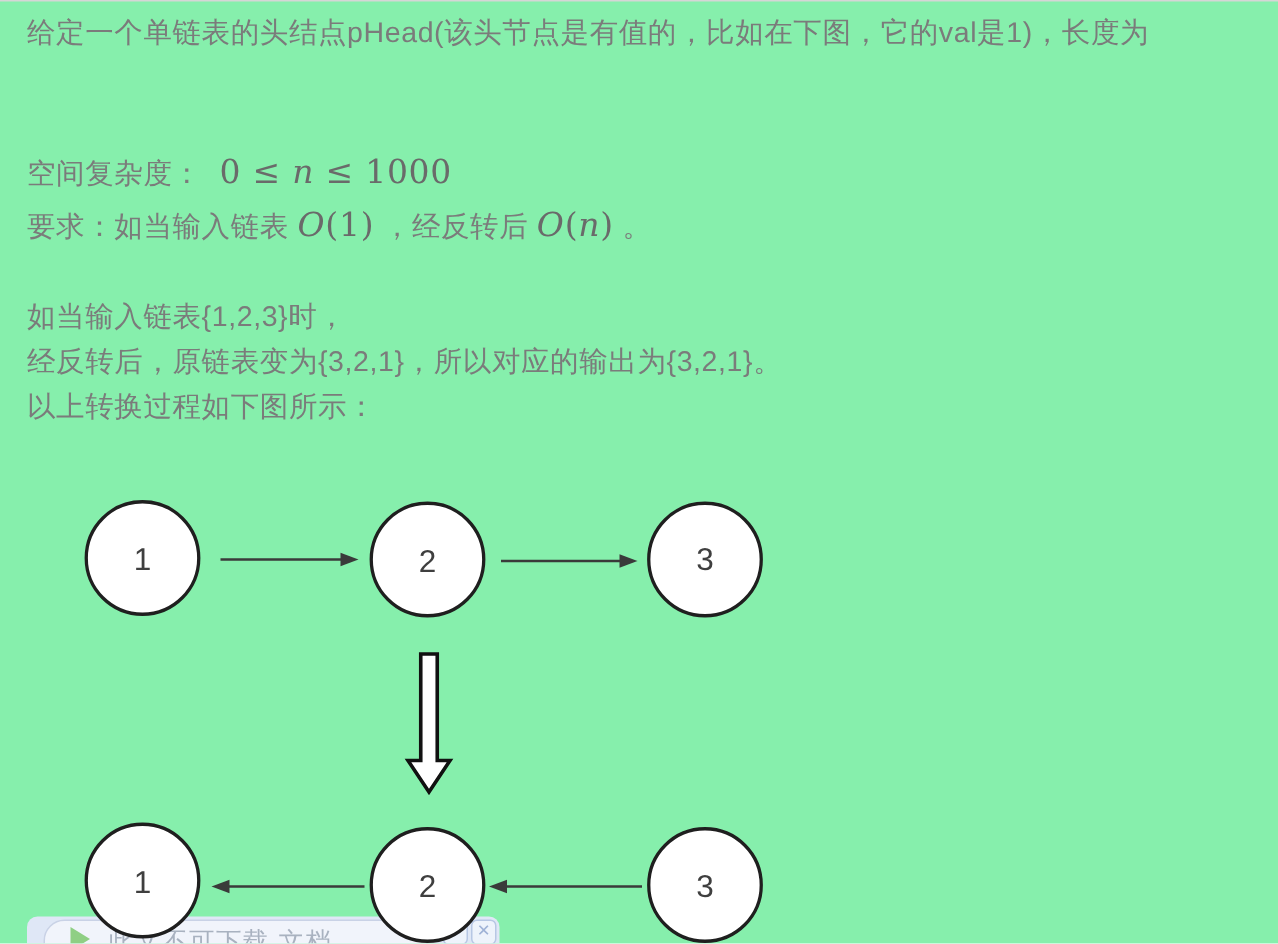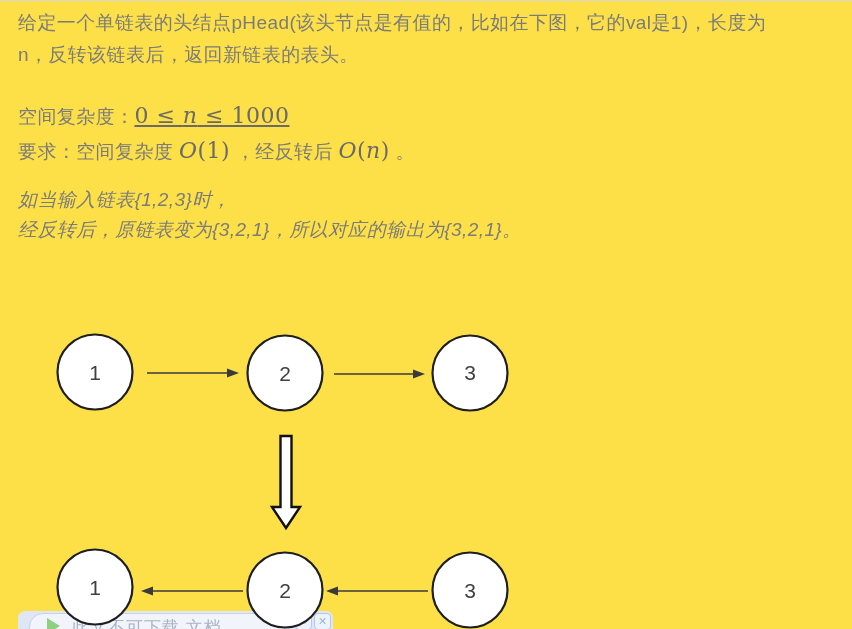--- a/index.html
+++ b/index.html
@@ -1,38 +1,38 @@
 <!DOCTYPE html>
 <html><head>
 <meta charset="utf-8">
 <style>
   html,body{margin:0;padding:0;background:#ffffff;}
   .page{
     position:relative;
     width:852px;height:629px;
     overflow:hidden;
-    background:#fde047;
+    background:#86efac;
     border-top:1px solid #d6d6d6;
     box-sizing:border-box;
     font-family:"Liberation Sans","DejaVu Sans",sans-serif;
   }
   
   .para{position:absolute;left:18px;right:6px;color:#7b7b7b;}
   .para .ln{white-space:nowrap;font-size:19px;line-height:32px;letter-spacing:0.4px;}
   #p1{top:6px;}
   #p2{top:98px;}
   #p2 .ln{line-height:34px;}
-  #p3{top:184px;font-style:italic;}
+  #p3{top:196px;}
   #p3 .ln{line-height:30px;}
   .math{
     font-family:"DejaVu Serif","Liberation Serif",serif;
     font-size:22px;color:#6a6a6a;letter-spacing:0.5px;
   }
   .mvar{font-style:italic;}
-  .gap-l{margin-left:0;text-decoration:underline;}
+  .gap-l{margin-left:12px;}
   
   .diagram-svg{position:absolute;left:0;top:0;z-index:2;}
   
   .wm-bar{
     position:absolute;left:18px;top:610px;width:315px;height:40px;
     background:#dfe7f6;border-radius:7px 7px 0 0;z-index:1;
   }
   .wm-capsule{
     position:absolute;left:11px;top:2px;width:256px;height:34px;
     background:rgba(255,255,255,0.55);
@@ -60,35 +60,35 @@
   .wm-btn1{left:277px;}
   .wm-btn2{left:296px;}
 </style>
 </head>
 <body>
 
 <div class="page">
 
   <div class="para" id="p1">
     <div class="ln">给定一个单链表的头结点pHead(该头节点是有值的，比如在下图，它的val是1)，长度为</div>
-    <div class="ln">n，反转该链表后，返回新链表的表头。</div>
   </div>
 
   <div class="para" id="p2">
     <div class="ln">
       <span>空间复杂度：</span><span class="math gap-l"><span>0 ≤ </span><span class="mvar">n</span><span> ≤ 1000</span></span>
     </div>
     <div class="ln">
-      <span>要求：</span><span>空间复杂度 </span><span class="math"><span class="mvar">O</span><span>(1)</span></span><span> ，经反转后 </span><span class="math"><span class="mvar">O</span><span>(</span><span class="mvar">n</span><span>)</span></span><span> 。</span>
+      <span>要求：</span><span>如当输入链表 </span><span class="math"><span class="mvar">O</span><span>(1)</span></span><span> ，经反转后 </span><span class="math"><span class="mvar">O</span><span>(</span><span class="mvar">n</span><span>)</span></span><span> 。</span>
     </div>
   </div>
 
   <div class="para" id="p3">
     <div class="ln">如当输入链表{1,2,3}时，</div>
     <div class="ln">经反转后，原链表变为{3,2,1}，所以对应的输出为{3,2,1}。</div>
+    <div class="ln">以上转换过程如下图所示：</div>
   </div>
 
   <div class="wm-bar">
     <div class="wm-capsule">
       <span class="wm-play"></span>
       <span class="wm-text">此文不可下载 文档</span>
     </div>
     <span class="wm-btn wm-btn1"><span>○</span></span>
     <span class="wm-btn wm-btn2"><span>✕</span></span>
   </div>

